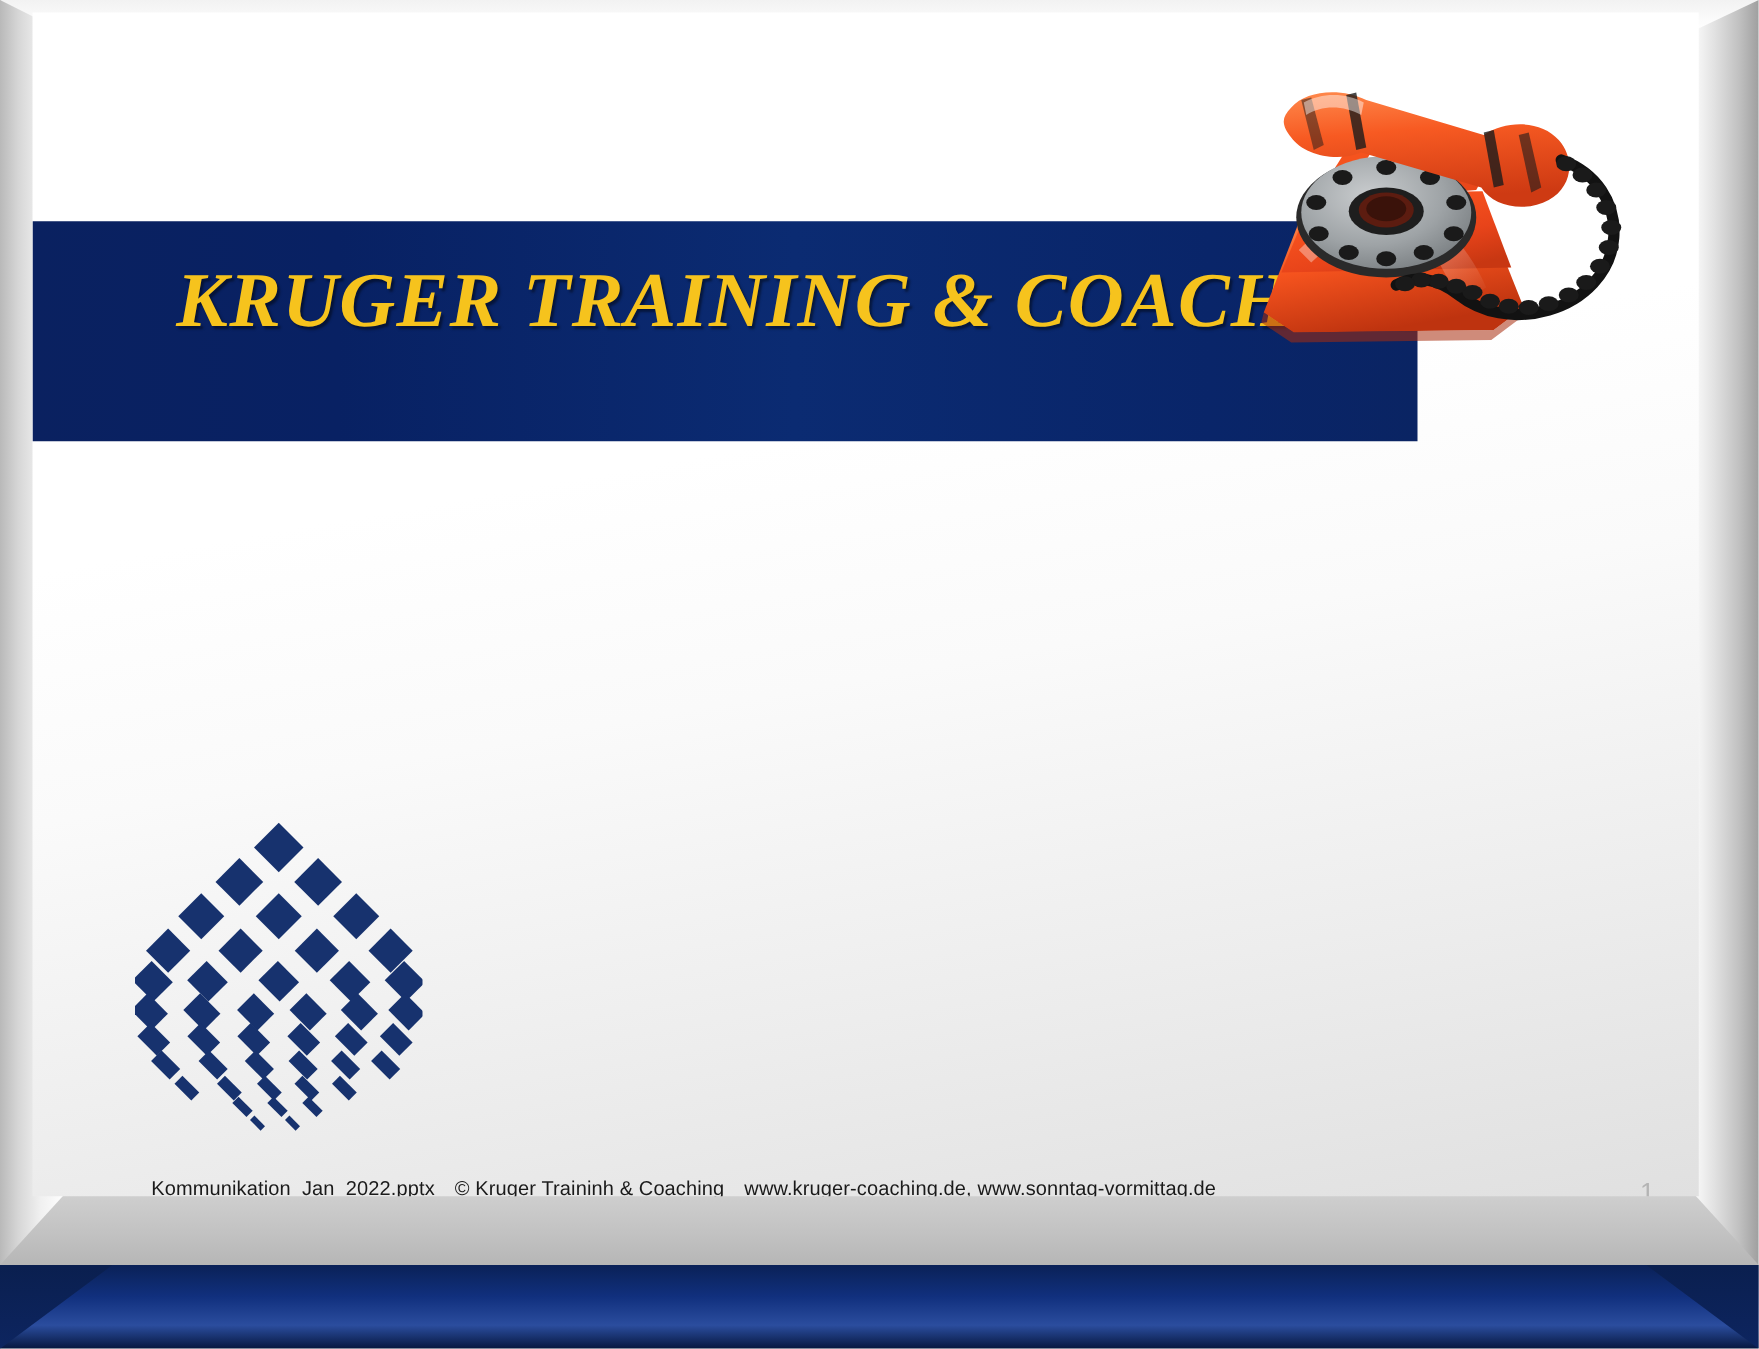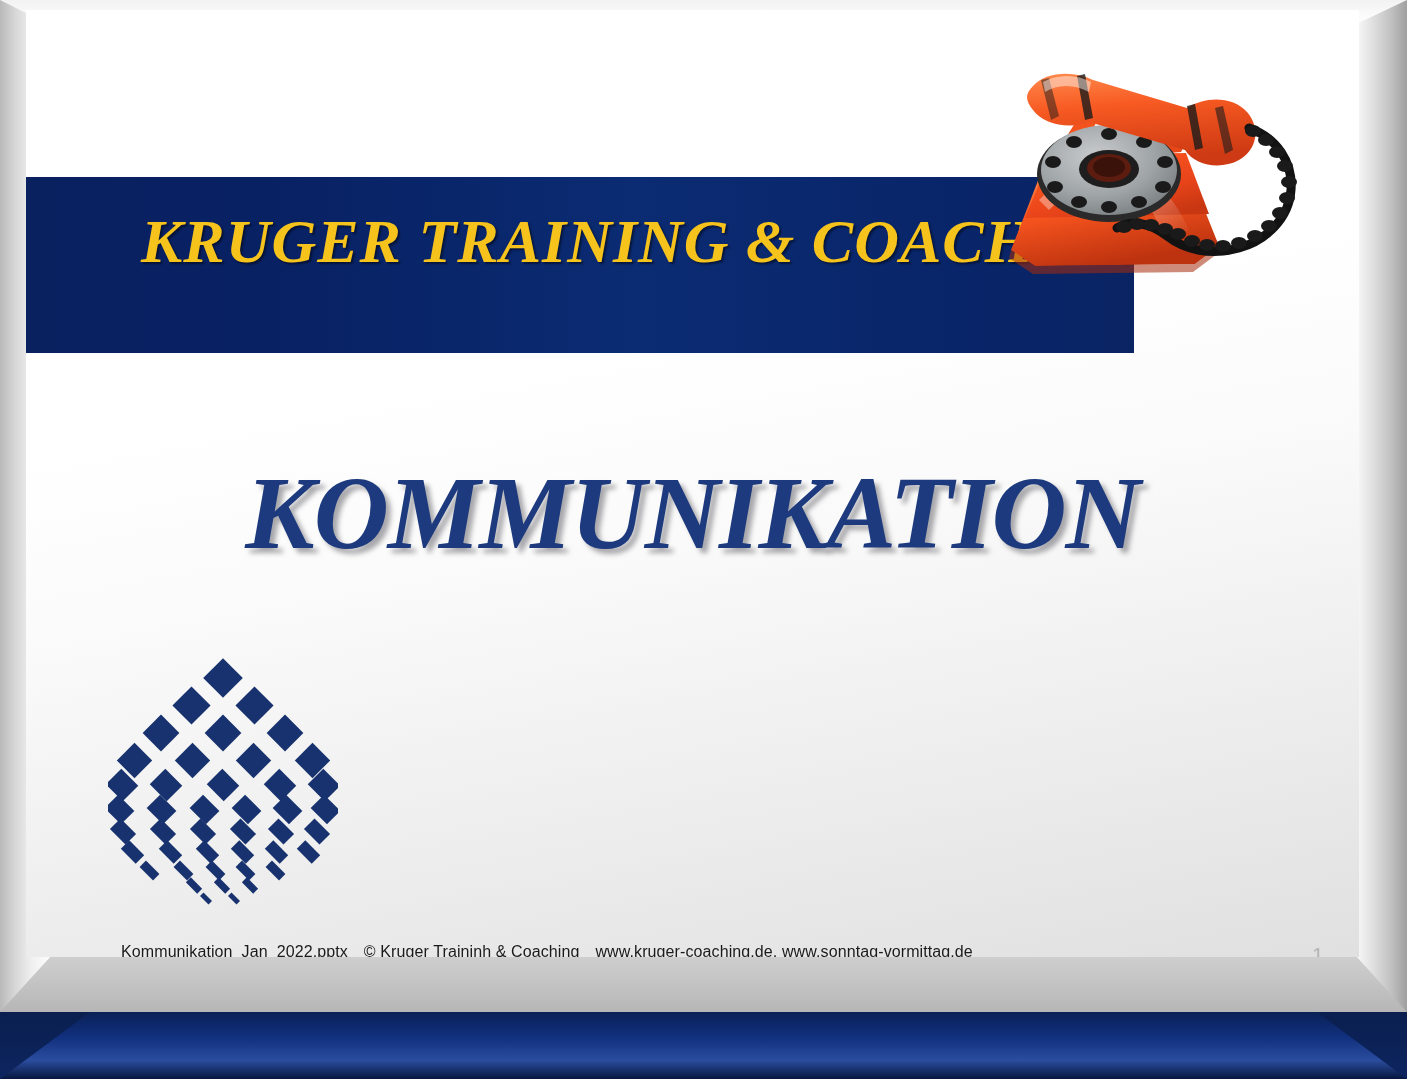--- a/index.html
+++ b/index.html
@@ -261,21 +261,20 @@
           <ellipse cx="211" cy="191" rx="8" ry="6"></ellipse>
           <ellipse cx="197" cy="184" rx="8" ry="6"></ellipse>
           <ellipse cx="184" cy="179" rx="8" ry="6"></ellipse>
           <ellipse cx="170" cy="175" rx="8" ry="6"></ellipse>
           <ellipse cx="156" cy="174" rx="8" ry="6"></ellipse>
           <ellipse cx="143" cy="177" rx="8" ry="6"></ellipse>
         </g>
       </svg>
     </div>
 
-    <div class="main-title">KOMMUNIKATION</div>
 
     <div class="logo-mark">
       <svg width="230" height="260" viewBox="0 0 230 260" xmlns="http://www.w3.org/2000/svg">
         <g fill="#17326E">
 
           <rect x="101" y="6" width="28" height="28" transform="rotate(45 115 20)"></rect>
 
           <rect x="70" y="34" width="27" height="27" transform="rotate(45 83.5 47.5)"></rect>
           <rect x="133" y="34" width="27" height="27" transform="rotate(45 146.5 47.5)"></rect>
 

